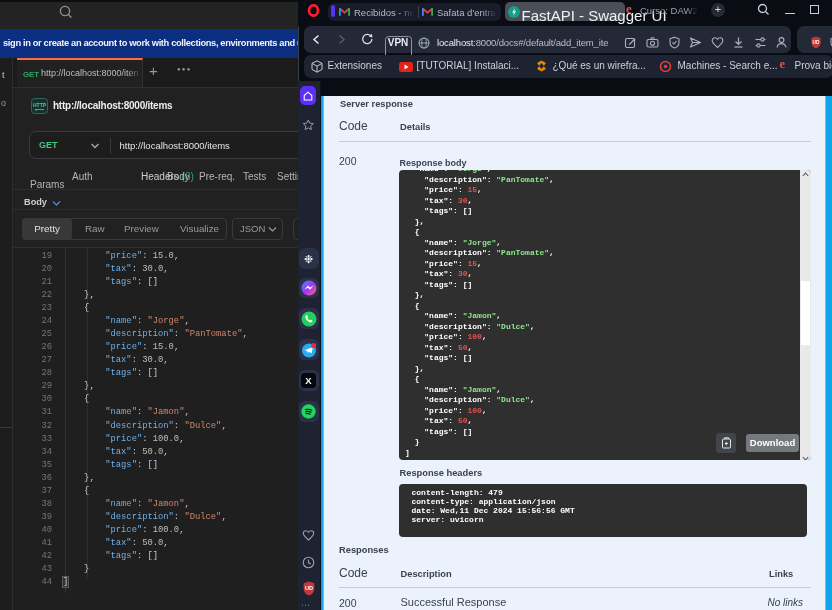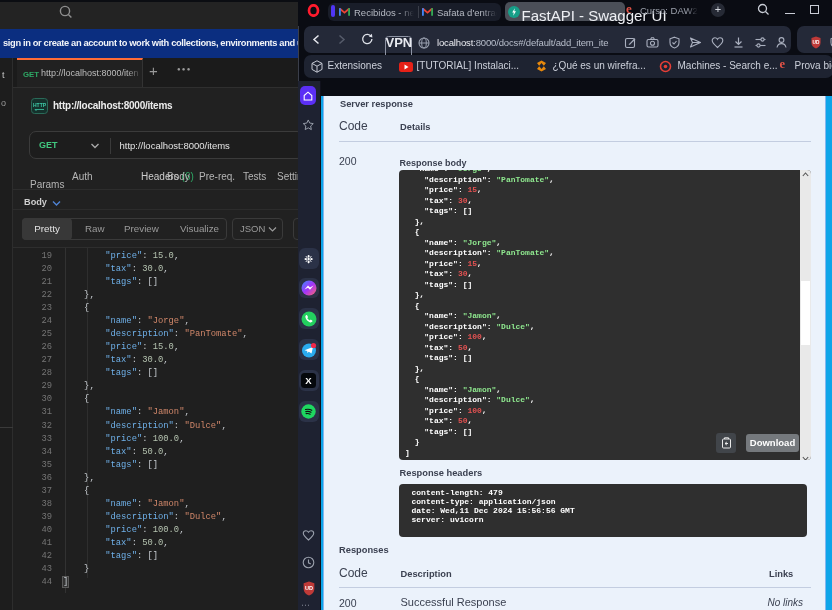--- a/index.html
+++ b/index.html
@@ -186,21 +186,21 @@
   <svg class="ab" style="left:13px;top:33.5px;" width="11" height="11" viewBox="0 0 11 11">
         <polyline points="7.5,1.5 3,5.5 7.5,9.5" fill="none" stroke="#e6e8ee" stroke-width="1.5"></polyline>
       </svg>
   <svg class="ab" style="left:38px;top:33.5px;" width="11" height="11" viewBox="0 0 11 11">
         <polyline points="3.5,1.5 8,5.5 3.5,9.5" fill="none" stroke="#565c6b" stroke-width="1.5"></polyline>
       </svg>
   <svg class="ab" style="left:63px;top:33px;" width="12" height="12" viewBox="0 0 12 12">
         <path d="M10.2 3.6 A4.6 4.6 0 1 0 10.9 6" fill="none" stroke="#dfe2e9" stroke-width="1.3"></path>
         <polygon points="10.9,0.8 11.4,4.5 7.8,3.6" fill="#dfe2e9"></polygon>
       </svg>
-  <div class="ab" style="left:86.5px;top:36px;width:27px;height:29px;border:1.2px solid #8d93a3;border-radius:3.5px;color:#e8eaf0;font-size:13px;font-weight:bold;text-align:center;line-height:11px;">VPN</div>
+  <div class="ab" style="left:86.5px;top:36px;width:27px;height:29px;border:1.2px solid #8d93a3;border-radius:3.5px;color:#e8eaf0;font-size:10px;font-weight:bold;text-align:center;line-height:11px;">VPN</div>
   <svg class="ab" style="left:120px;top:36.5px;" width="12" height="12" viewBox="0 0 12 12">
         <circle cx="6" cy="6" r="5" fill="none" stroke="#9aa1b0" stroke-width="1.1"></circle>
         <ellipse cx="6" cy="6" rx="2.3" ry="5" fill="none" stroke="#9aa1b0" stroke-width="1"></ellipse>
         <line x1="1" y1="6" x2="11" y2="6" stroke="#9aa1b0" stroke-width="1"></line>
       </svg>
   <span class="ab" style="left:139px;top:36.5px;font-size:9.5px;letter-spacing:-0.15px;color:#ecedf2;white-space:nowrap;">localhost<span style="color:#b9bfcc;">:8000/docs#/default/add_item_ite</span></span>
   <g id="tbicons"></g>
   <svg class="ab" style="left:326px;top:36px;" width="13" height="13" viewBox="0 0 13 13">
         <rect x="1.5" y="2.5" width="9" height="9" rx="1.5" fill="none" stroke="#aab0bf" stroke-width="1.1"></rect>
         <path d="M5 8 L10.5 2.2 L11.5 3.2 L6.2 8.6 L4.6 9 Z" fill="#aab0bf"></path>

